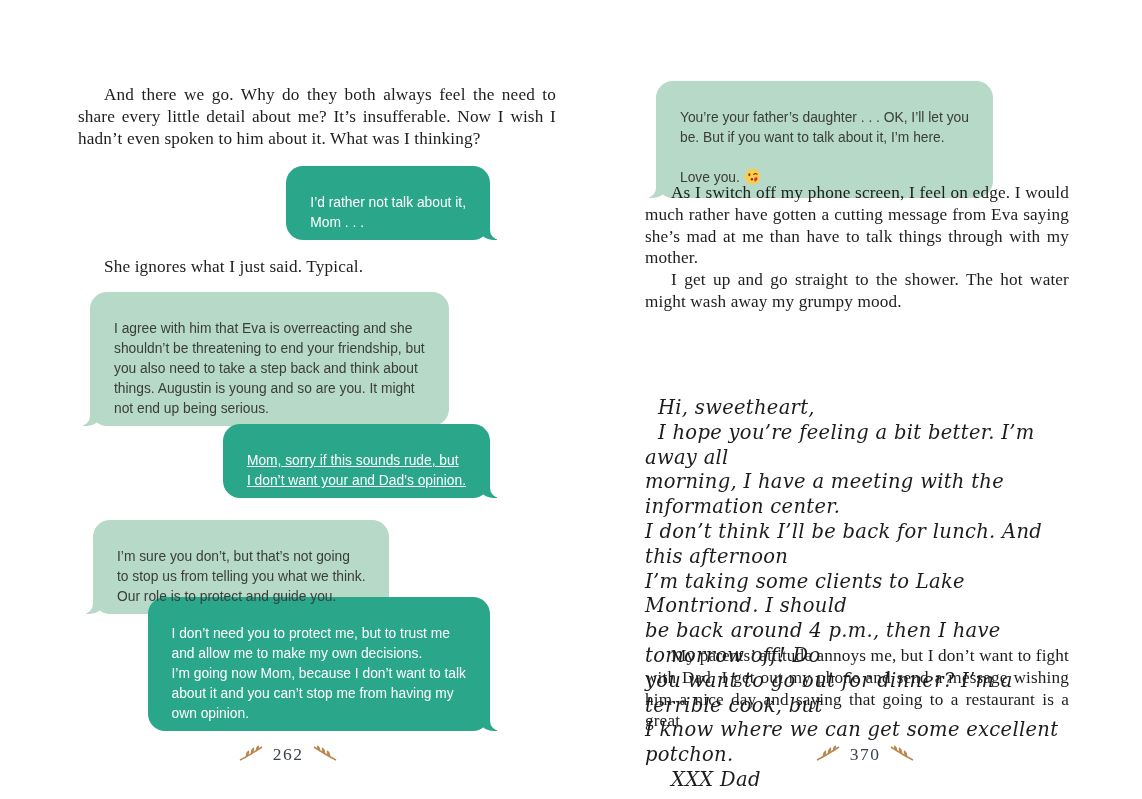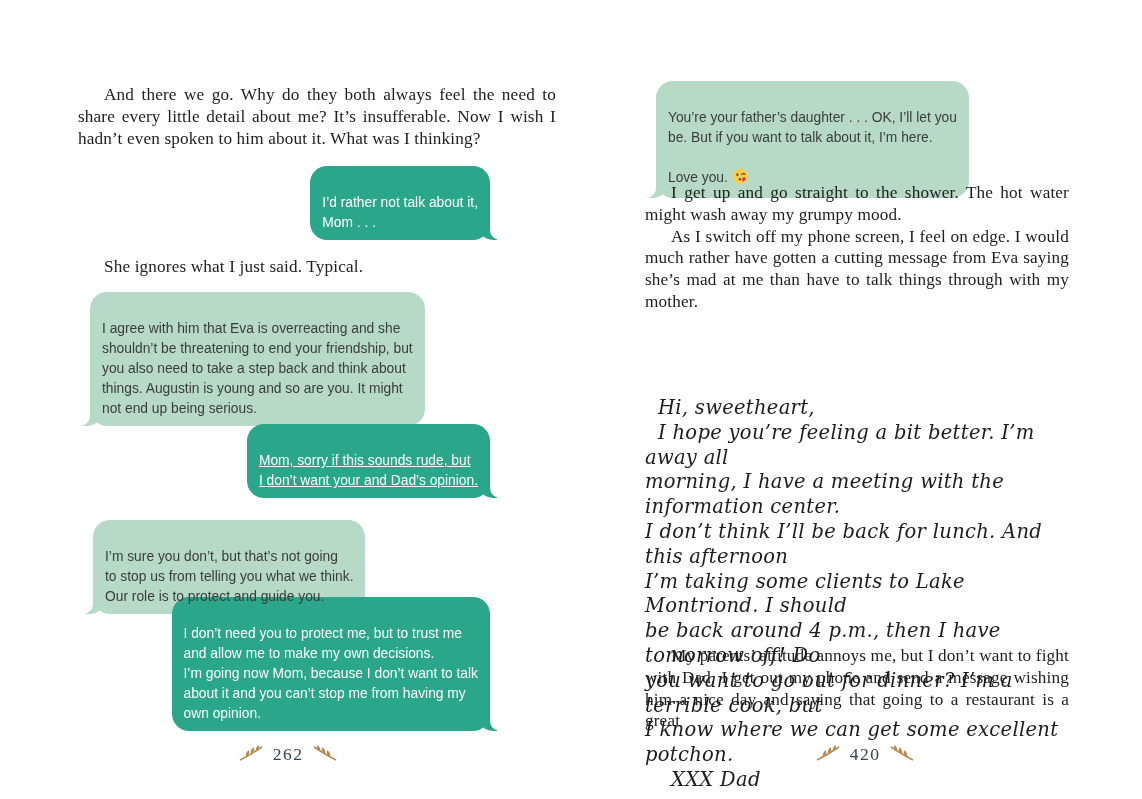--- a/index.html
+++ b/index.html
@@ -23,21 +23,21 @@
   .narration p { text-align:justify; }
   .narration p.indent { text-indent:26px; }
   .narration p.section-gap { margin-top:22px; }
 
   
   .bubble {
     position:absolute;
     font-family:"Liberation Sans", sans-serif;
     font-size:13.8px;
     line-height:20px;
-    padding:7px 12px;
+    padding:7px 24px;
     border-radius:17px;
     white-space:pre-line;
     width:max-content;
     max-width:400px;
   }
   .bubble.sent  { background:var(--sent-bubble,#2aa78a); color:#ffffff; }
   .bubble.received { background:var(--received-bubble,#b6d9c8); color:#3b3d3c; }
 
   
   .bubble.sent::before {
@@ -166,22 +166,22 @@
         <circle cx="10" cy="10" r="9" fill="#ffcc4d"></circle>
         <ellipse cx="6.3" cy="8" rx="1.2" ry="1.7" fill="#664500"></ellipse>
         <path d="M11.3 7.6 q2.1 -1.9 4.2 -0.3" stroke="#664500" stroke-width="1.3" fill="none" stroke-linecap="round"></path>
         <circle cx="9.3" cy="13.2" r="1.4" fill="#664500"></circle>
         <path d="M12.6 11.6 c1.1-1.5 3.5-.7 3.4 1.1 -0.1 1.6-2 2.6-3.1 3.5 -0.7-1.3-1.5-3.2-0.3-4.6z" fill="#dd2e44"></path>
       </svg>
     </span>
   </div>
 
   <div class="narration" style="left:645px; top:182px; width:424px;">
+    <p class="indent">As I switch off my phone screen, I feel on edge. I would much rather have gotten a cutting message from Eva saying she’s mad at me than have to talk things through with my mother.</p>
     <p class="indent">I get up and go straight to the shower. The hot water might wash away my grumpy mood.</p>
-    <p class="indent">As I switch off my phone screen, I feel on edge. I would much rather have gotten a cutting message from Eva saying she’s mad at me than have to talk things through with my mother.</p>
   </div>
 
   <div class="note" style="left:645px; top:396px; width:438px;">  Hi, sweetheart,
   I hope you’re feeling a bit better. I’m away all
 morning, I have a meeting with the information center.
 I don’t think I’ll be back for lunch. And this afternoon
 I’m taking some clients to Lake Montriond. I should
 be back around 4 p.m., then I have tomorrow off! Do
 you want to go out for dinner? I’m a terrible cook, but
 I know where we can get some excellent potchon.
@@ -193,21 +193,21 @@
 
   <div class="pagefoot" style="left:705px; top:744px;">
     <span class="wheat">
       <svg width="26" height="18" viewBox="0 0 26 18">
         <path d="M2 16 Q10 12 24 3" fill="none" stroke="currentColor" stroke-width="1.5"></path>
         <path d="M8 13.5 q-1.2 -5 3 -7.2 q1.2 4.4 -3 7.2z" fill="currentColor"></path>
         <path d="M13 10.5 q-1.2 -5 3 -7.2 q1.2 4.4 -3 7.2z" fill="currentColor"></path>
         <path d="M18 7.5 q-1 -4.6 2.8 -6.3 q1.2 4 -2.8 6.3z" fill="currentColor"></path>
       </svg>
     </span>
-    <span class="pagenum">420</span>
+    <span class="pagenum">370</span>
     <span class="wheat flip">
       <svg width="26" height="18" viewBox="0 0 26 18">
         <path d="M2 16 Q10 12 24 3" fill="none" stroke="currentColor" stroke-width="1.5"></path>
         <path d="M8 13.5 q-1.2 -5 3 -7.2 q1.2 4.4 -3 7.2z" fill="currentColor"></path>
         <path d="M13 10.5 q-1.2 -5 3 -7.2 q1.2 4.4 -3 7.2z" fill="currentColor"></path>
         <path d="M18 7.5 q-1 -4.6 2.8 -6.3 q1.2 4 -2.8 6.3z" fill="currentColor"></path>
       </svg>
     </span>
   </div>
 

